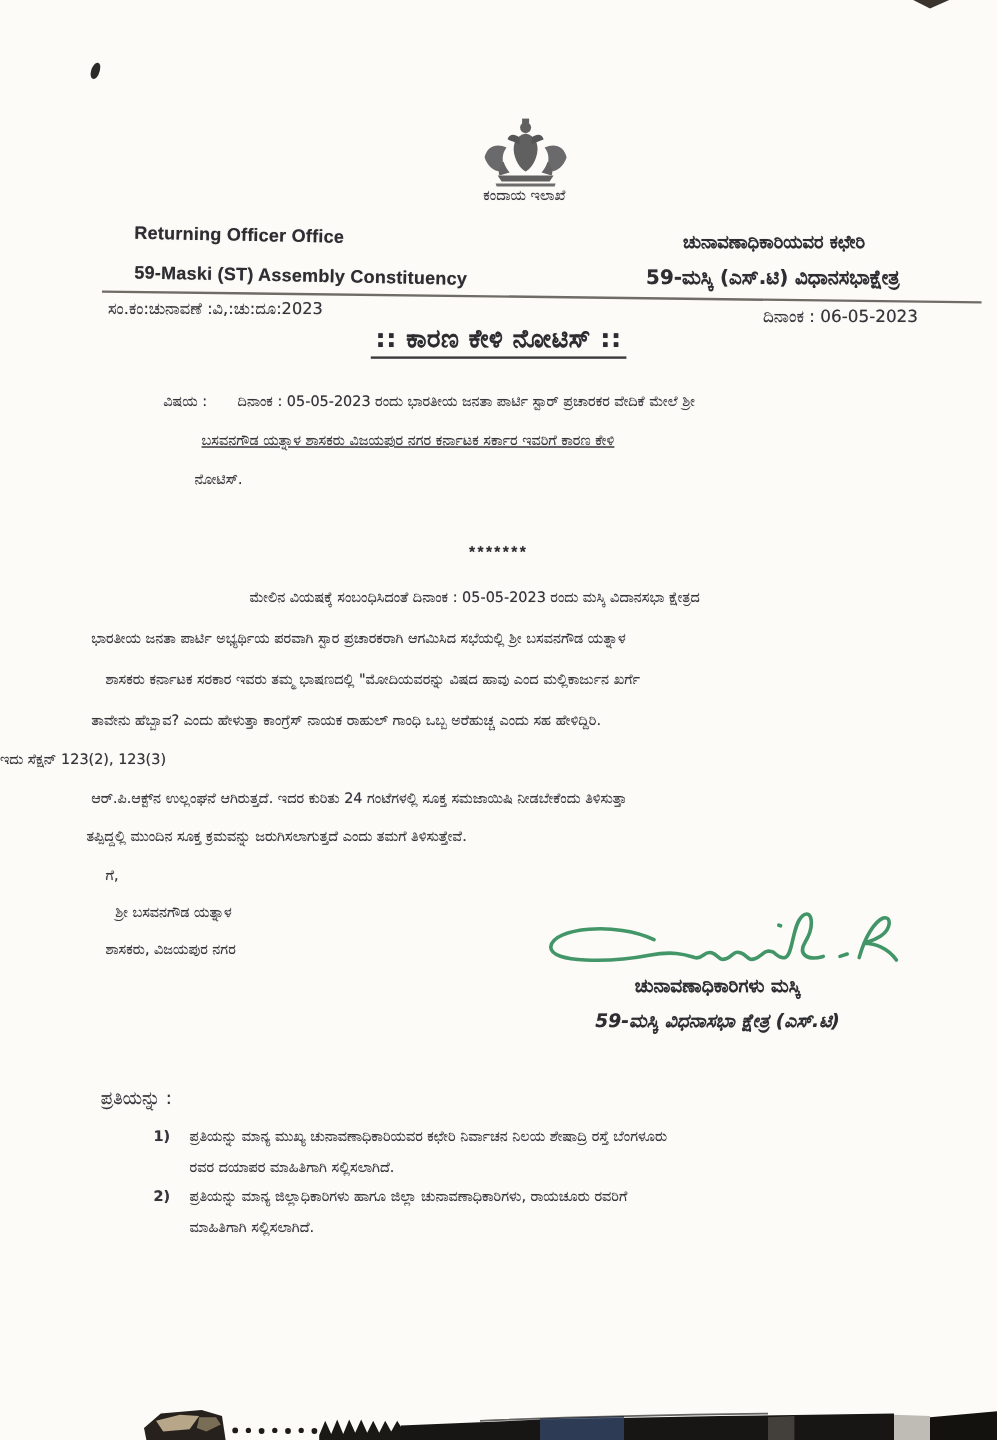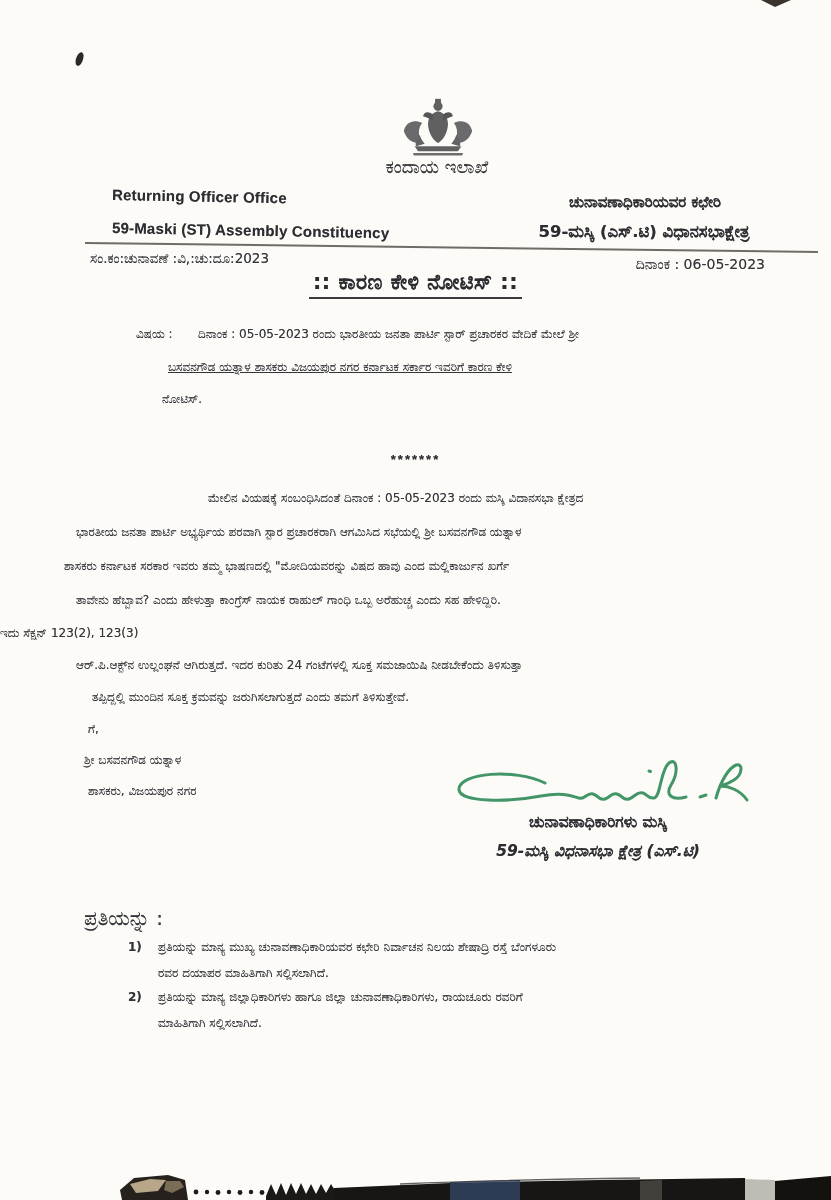--- a/index.html
+++ b/index.html
@@ -42,21 +42,21 @@
       <path d="M56 20 C 62 15 67 17 68 22 C 64.5 23 60 25 56 27 Z" fill="#3f3f41"></path>
       <path d="M31 30 C 21 25 11 29 9 40 C 13 51 21 56 30 53 C 26 45 26 36 31 30 Z" fill="#565658"></path>
       <path d="M69 30 C 79 25 89 29 91 40 C 87 51 79 56 70 53 C 74 45 74 36 69 30 Z" fill="#565658"></path>
       <path d="M28 44 C 24 50 22 54 24 58 L 34 55 C 31 51 29 48 28 44 Z" fill="#4f4f51"></path>
       <path d="M72 44 C 76 50 78 54 76 58 L 66 55 C 69 51 71 48 72 44 Z" fill="#4f4f51"></path>
       <path d="M22 58 L 78 58 L 74 64 L 26 64 Z"></path>
       <path d="M20 66 L 80 66 L 79 69 L 21 69 Z" fill="#5a5a5c"></path>
     </g>
   </svg>
 </div>
-<div class="s kn soft ctr" style="left:357px;top:156px;width:160px;font-size:18px;">ಕಂದಾಯ ಇಲಾಖೆ</div>
+<div class="s kn soft ctr" style="left:357px;top:156px;width:160px;font-size:12px;">ಕಂದಾಯ ಇಲಾಖೆ</div>
 
 <div class="s hdr-en b soft" style="left:112px;top:186px;">Returning Officer Office</div>
 <div class="s hdr-en b soft" style="left:112px;top:219px;">59-Maski (ST) Assembly Constituency</div>
 
 <div class="s kn b soft ctr" style="left:520px;top:193px;width:250px;font-size:15px;">ಚುನಾವಣಾಧಿಕಾರಿಯವರ ಕಛೇರಿ</div>
 <div class="s kn b soft ctr" style="left:515px;top:222px;width:258px;font-size:16.5px;">59-ಮಸ್ಕಿ (ಎಸ್.ಟಿ) ವಿಧಾನಸಭಾಕ್ಷೇತ್ರ</div>
 
 <div class="s rule" style="left:85px;top:242px;width:733px;"></div>
 
 <div class="s kn soft" style="left:90px;top:250px;font-size:13.5px;">ಸಂ.ಕಂ:ಚುನಾವಣೆ :ವಿ,:ಚು:ದೂ:2023</div>
@@ -68,45 +68,45 @@
 
 <div class="s kn soft body-line" style="left:136px;top:327px;">ವಿಷಯ :</div>
 <div class="s kn soft body-line" style="left:198px;top:327px;">ದಿನಾಂಕ : 05-05-2023 ರಂದು ಭಾರತೀಯ ಜನತಾ ಪಾರ್ಟಿ ಸ್ಟಾರ್ ಪ್ರಚಾರಕರ ವೇದಿಕೆ ಮೇಲೆ ಶ್ರೀ</div>
 <div class="s kn soft body-line" style="left:168px;top:360px;text-decoration:underline;">ಬಸವನಗೌಡ ಯತ್ನಾಳ ಶಾಸಕರು ವಿಜಯಪುರ ನಗರ ಕರ್ನಾಟಕ ಸರ್ಕಾರ ಇವರಿಗೆ ಕಾರಣ ಕೇಳಿ</div>
 <div class="s kn soft body-line" style="left:162px;top:392px;">ನೋಟಿಸ್.</div>
 
 <div class="s ctr b soft" style="left:0;top:452px;width:831px;font-size:13px;letter-spacing:2px;">*******</div>
 
 <div class="s kn soft body-line" style="left:208px;top:491px;">ಮೇಲಿನ ವಿಯಷಕ್ಕೆ ಸಂಬಂಧಿಸಿದಂತೆ ದಿನಾಂಕ : 05-05-2023 ರಂದು ಮಸ್ಕಿ ವಿದಾನಸಭಾ ಕ್ಷೇತ್ರದ</div>
 <div class="s kn soft body-line" style="left:76px;top:525px;">ಭಾರತೀಯ ಜನತಾ ಪಾರ್ಟಿ ಅಭ್ಯರ್ಥಿಯ ಪರವಾಗಿ ಸ್ಟಾರ ಪ್ರಚಾರಕರಾಗಿ ಆಗಮಿಸಿದ ಸಭೆಯಲ್ಲಿ ಶ್ರೀ ಬಸವನಗೌಡ ಯತ್ನಾಳ</div>
-<div class="s kn soft body-line" style="left:64px;top:559px;text-align:center;">ಶಾಸಕರು ಕರ್ನಾಟಕ ಸರಕಾರ ಇವರು ತಮ್ಮ ಭಾಷಣದಲ್ಲಿ "ಮೋದಿಯವರನ್ನು ವಿಷದ ಹಾವು ಎಂದ ಮಲ್ಲಿಕಾರ್ಜುನ ಖರ್ಗೆ</div>
+<div class="s kn soft body-line" style="left:88px;top:559px;text-align:center;">ಶಾಸಕರು ಕರ್ನಾಟಕ ಸರಕಾರ ಇವರು ತಮ್ಮ ಭಾಷಣದಲ್ಲಿ "ಮೋದಿಯವರನ್ನು ವಿಷದ ಹಾವು ಎಂದ ಮಲ್ಲಿಕಾರ್ಜುನ ಖರ್ಗೆ</div>
 <div class="s kn soft body-line" style="left:76px;top:593px;">ತಾವೇನು ಹೆಬ್ಬಾವ? ಎಂದು ಹೇಳುತ್ತಾ ಕಾಂಗ್ರೆಸ್ ನಾಯಕ ರಾಹುಲ್ ಗಾಂಧಿ ಒಬ್ಬ ಅರೆಹುಚ್ಚ ಎಂದು ಸಹ ಹೇಳಿದ್ದಿರಿ.</div>
 
 <div class="s kn soft body-line" style="left:0;top:626px;width:765px;">ಇದು ಸೆಕ್ಷನ್ 123(2), 123(3)</div>
 <div class="s kn soft body-line" style="left:76px;top:658px;">ಆರ್.ಪಿ.ಆಕ್ಟ್‌ನ ಉಲ್ಲಂಘನೆ ಆಗಿರುತ್ತದೆ. ಇದರ ಕುರಿತು 24 ಗಂಟೆಗಳಲ್ಲಿ ಸೂಕ್ತ ಸಮಜಾಯಿಷಿ ನೀಡಬೇಕೆಂದು ತಿಳಿಸುತ್ತಾ</div>
-<div class="s kn soft body-line" style="left:92px;top:690px;">ತಪ್ಪಿದ್ದಲ್ಲಿ ಮುಂದಿನ ಸೂಕ್ತ ಕ್ರಮವನ್ನು ಜರುಗಿಸಲಾಗುತ್ತದೆ ಎಂದು ತಮಗೆ ತಿಳಿಸುತ್ತೇವೆ.</div>
+<div class="s kn soft body-line" style="left:72px;top:690px;">ತಪ್ಪಿದ್ದಲ್ಲಿ ಮುಂದಿನ ಸೂಕ್ತ ಕ್ರಮವನ್ನು ಜರುಗಿಸಲಾಗುತ್ತದೆ ಎಂದು ತಮಗೆ ತಿಳಿಸುತ್ತೇವೆ.</div>
 
 <div class="s kn soft body-line" style="left:88px;top:722px;">ಗೆ,</div>
-<div class="s kn soft body-line" style="left:84px;top:753px;">ಶ್ರೀ ಬಸವನಗೌಡ ಯತ್ನಾಳ</div>
+<div class="s kn soft body-line" style="left:96px;top:753px;">ಶ್ರೀ ಬಸವನಗೌಡ ಯತ್ನಾಳ</div>
 <div class="s kn soft body-line" style="left:88px;top:784px;">ಶಾಸಕರು, ವಿಜಯಪುರ ನಗರ</div>
 
 <div class="s" style="left:448px;top:756px;width:316px;height:66px;">
   <svg width="316" height="66" viewBox="0 0 316 66">
     <g fill="none" stroke-width="3" stroke-linecap="round" stroke-linejoin="round" opacity=".9" stroke="#2e8b57">
       <path d="M97 27 C 66 12, 12 17, 11 33 C 10 47, 62 46, 93 40 C 115 36, 124 40, 131 42 C 137 44, 139 36, 145 38 C 151 40, 151 45, 157 43 C 163 41, 163 36, 169 38 C 175 40, 175 45, 181 43 C 187 41, 189 35, 195 37 C 199 38, 200 43, 206 42 C 213 41, 212 14, 221 7 C 229 1, 231 16, 223 29 C 217 39, 224 45, 238 41"></path>
       <path d="M201 15 l 1.5 .5"></path>
       <path d="M252 41 l 6 -2"></path>
       <path d="M268 42 C 273 24, 281 12, 288 9 C 295 7, 295 18, 286 24 C 280 28, 275 29, 272 30 C 281 30, 292 34, 299 44"></path>
     </g>
   </svg>
 </div>
 <div class="s kn b soft ctr" style="left:438px;top:813px;width:320px;font-size:15.5px;">ಚುನಾವಣಾಧಿಕಾರಿಗಳು ಮಸ್ಕಿ</div>
 <div class="s kn b soft ctr" style="left:438px;top:842px;width:320px;font-size:15.5px;font-style:italic;">59-ಮಸ್ಕಿ ವಿಧನಾಸಭಾ ಕ್ಷೇತ್ರ (ಎಸ್.ಟಿ)</div>
 
-<div class="s kn soft" style="left:84px;top:906px;font-size:20px;">ಪ್ರತಿಯನ್ನು :</div>
+<div class="s kn soft" style="left:84px;top:906px;font-size:15px;">ಪ್ರತಿಯನ್ನು :</div>
 
 <div class="s kn soft body-line" style="left:128px;top:940px;font-weight:600;">1)</div>
 <div class="s kn soft body-line" style="left:158px;top:940px;">ಪ್ರತಿಯನ್ನು ಮಾನ್ಯ ಮುಖ್ಯ ಚುನಾವಣಾಧಿಕಾರಿಯವರ ಕಛೇರಿ ನಿರ್ವಾಚನ ನಿಲಯ ಶೇಷಾದ್ರಿ ರಸ್ತೆ ಬೆಂಗಳೂರು</div>
 <div class="s kn soft body-line" style="left:158px;top:966px;">ರವರ ದಯಾಪರ ಮಾಹಿತಿಗಾಗಿ ಸಲ್ಲಿಸಲಾಗಿದೆ.</div>
 
 <div class="s kn soft body-line" style="left:128px;top:990px;font-weight:600;">2)</div>
 <div class="s kn soft body-line" style="left:158px;top:990px;">ಪ್ರತಿಯನ್ನು ಮಾನ್ಯ ಜಿಲ್ಲಾಧಿಕಾರಿಗಳು ಹಾಗೂ ಜಿಲ್ಲಾ ಚುನಾವಣಾಧಿಕಾರಿಗಳು, ರಾಯಚೂರು ರವರಿಗೆ</div>
 <div class="s kn soft body-line" style="left:158px;top:1016px;">ಮಾಹಿತಿಗಾಗಿ ಸಲ್ಲಿಸಲಾಗಿದೆ.</div>
 
 <div class="s" style="left:0;top:1150px;width:831px;height:50px;">

